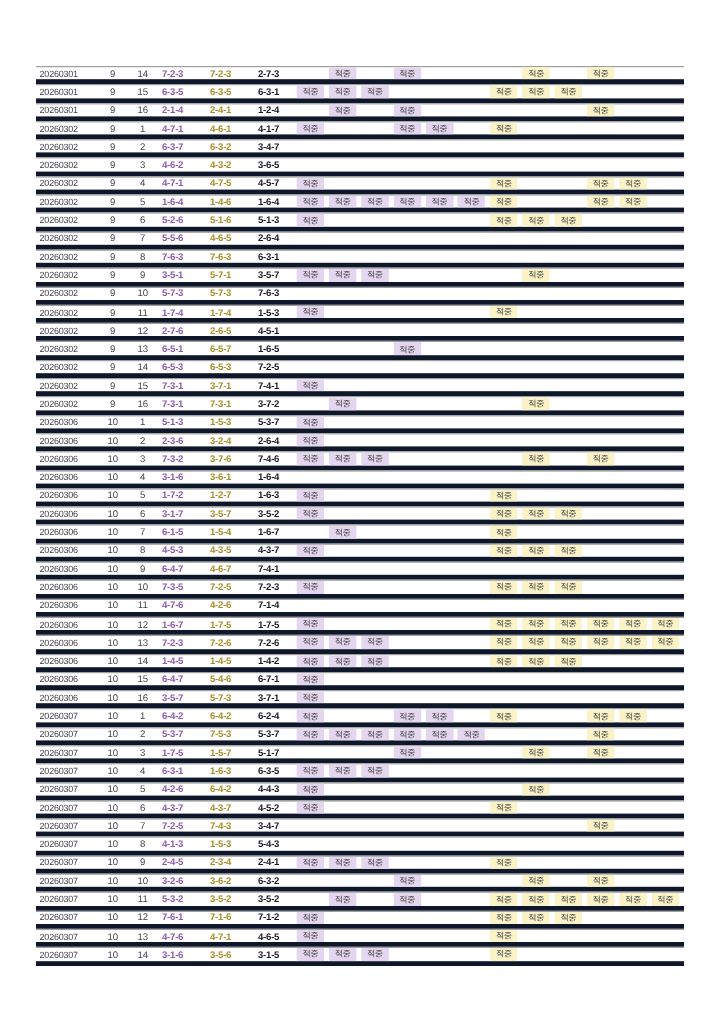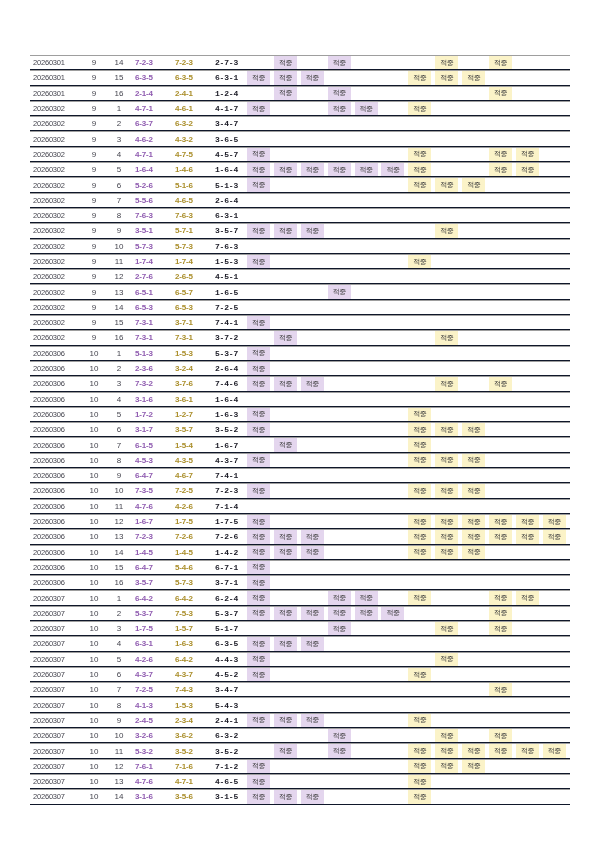--- a/index.html
+++ b/index.html
@@ -1,25 +1,25 @@
 <!DOCTYPE html>
 <html><head>
 <meta charset="utf-8">
 <style>
   html,body{margin:0;padding:0;background:#ffffff;}
   body{width:600px;height:849px;position:relative;font-family:"Liberation Sans","DejaVu Sans",sans-serif;}
   .table-wrap{position:absolute;left:30px;top:55px;width:540px;}
   .row{display:flex;align-items:stretch;height:15.3px;box-sizing:border-box;
-       border-top:1px solid #9e9e9e;border-bottom:1px solid #0f172a;}
+       border-top:1px solid #9e9e9e;border-bottom:4px solid #0f172a;}
   .c{display:flex;align-items:center;box-sizing:border-box;overflow:hidden;white-space:nowrap;}
   .c-date{width:52px;padding-left:3px;font-size:7.5px;letter-spacing:-0.2px;color:#44444e;}
   .c-group{width:24px;justify-content:center;font-size:8px;color:#44444e;}
   .c-seq{width:26px;justify-content:center;font-size:8px;color:#44444e;}
   .c-pick{width:40px;padding-left:3px;font-size:8px;font-weight:bold;letter-spacing:-0.2px;}
-  .c-pick3{width:35px;font-family:Liberation Mono, monospace;}
+  .c-pick3{width:35px;}
   .pick1{color:#8f5bb0;}
   .pick2{color:#aa8e2a;}
   .pick3{color:#1b1b26;}
   .c-slot{width:26.9px;flex:none;}
   .badge{width:23px;height:100%;display:flex;align-items:center;justify-content:center;
          font-size:7px;color:#3b3b3b;letter-spacing:-0.5px;}
   .badge-purple{background:#e4d6ee;}
   .badge-yellow{background:#fbf3c8;}
 </style>
 </head>

